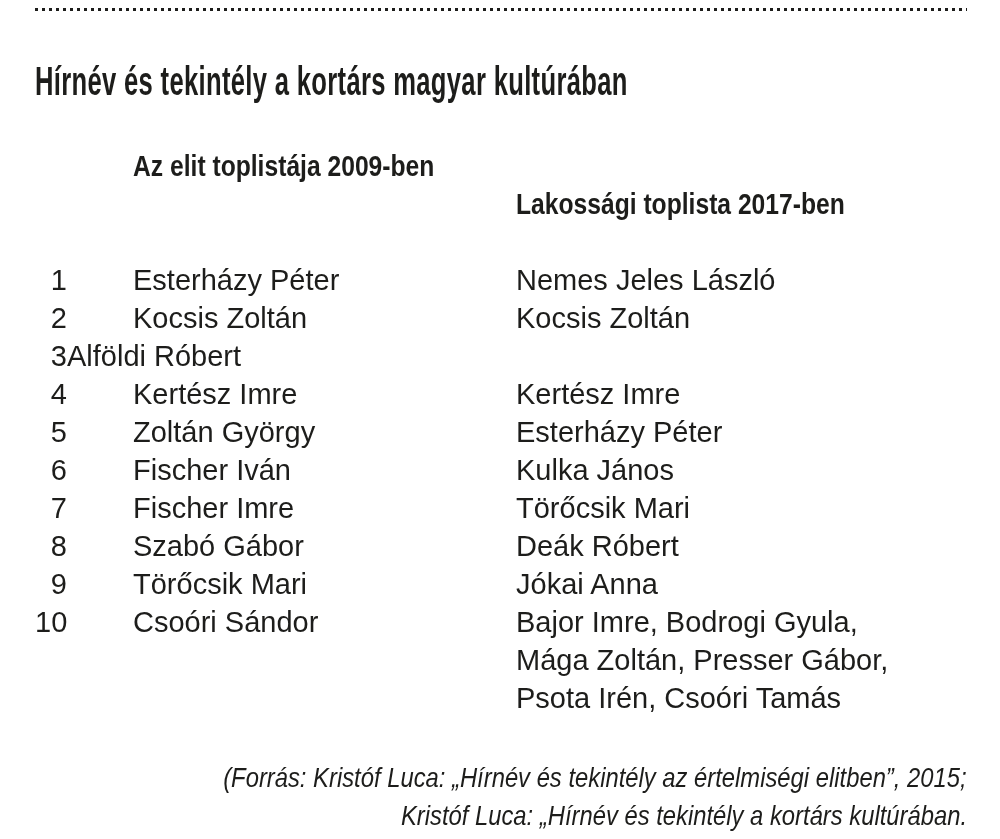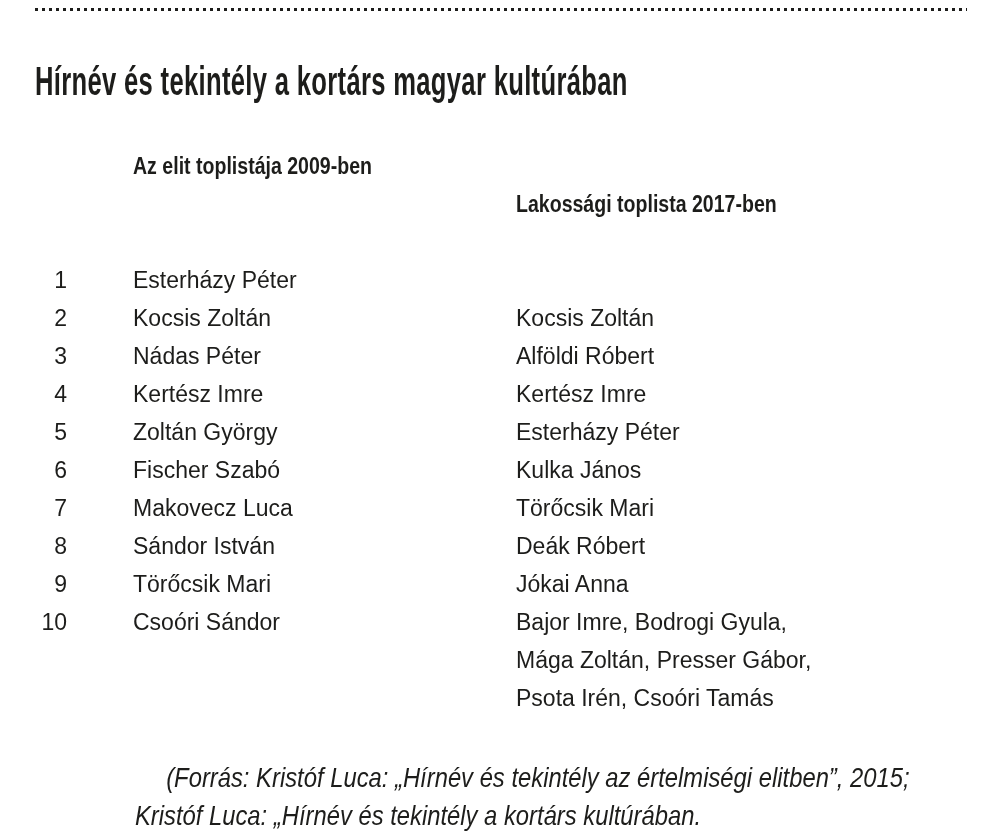--- a/index.html
+++ b/index.html
@@ -34,21 +34,21 @@
     font-weight: bold;
     font-size: 40px;
     line-height: 44px;
     letter-spacing: 0.5px;
     transform: scaleX(0.64);
     transform-origin: 0 50%;
     white-space: nowrap;
   }
   .tbl {
     margin-top: 44px;
-    font-size: 23px;
+    font-size: 29px;
   }
   .trow {
     display: grid;
     grid-template-columns: 32px 449px auto;
     line-height: 38px;
   }
   .cell-rank {
     text-align: right;
   }
   .cell-2009 {
@@ -68,20 +68,21 @@
     height: 38px;
   }
   .source {
     margin-top: 42px;
     font-style: italic;
     font-size: 28px;
     line-height: 38px;
   }
   .src-line {
     display: flex;
+    justify-content: flex-end;
     font-style: italic;
   }
   .src-inner {
     display: inline-block;
     white-space: nowrap;
     transform: scaleX(0.85);
     transform-origin: 100% 50%;
   }
 </style>
 </head>
@@ -105,54 +106,54 @@
       <div class="cell-2017">
         <span class="hdr">Lakossági toplista 2017-ben</span>
       </div>
     </div>
 
     <div class="row-spacer"></div>
 
     <div class="trow">
       <div class="cell-rank">1</div>
       <div class="cell-2009">Esterházy Péter</div>
+      <div class="cell-2017">Nemes Jeles László</div>
     </div>
     <div class="trow">
       <div class="cell-rank">2</div>
       <div class="cell-2009">Kocsis Zoltán</div>
       <div class="cell-2017">Kocsis Zoltán</div>
     </div>
     <div class="trow">
       <div class="cell-rank">3</div>
-      <div class="cell-2009">Nádas Péter</div>
       <div class="cell-2017">Alföldi Róbert</div>
     </div>
     <div class="trow">
       <div class="cell-rank">4</div>
       <div class="cell-2009">Kertész Imre</div>
       <div class="cell-2017">Kertész Imre</div>
     </div>
     <div class="trow">
       <div class="cell-rank">5</div>
       <div class="cell-2009">Zoltán György</div>
       <div class="cell-2017">Esterházy Péter</div>
     </div>
     <div class="trow">
       <div class="cell-rank">6</div>
-      <div class="cell-2009">Fischer Szabó</div>
+      <div class="cell-2009">Fischer Iván</div>
       <div class="cell-2017">Kulka János</div>
     </div>
     <div class="trow">
       <div class="cell-rank">7</div>
-      <div class="cell-2009">Makovecz Luca</div>
+      <div class="cell-2009">Fischer Imre</div>
       <div class="cell-2017">Törőcsik Mari</div>
     </div>
     <div class="trow">
       <div class="cell-rank">8</div>
-      <div class="cell-2009">Sándor István</div>
+      <div class="cell-2009">Szabó Gábor</div>
       <div class="cell-2017">Deák Róbert</div>
     </div>
     <div class="trow">
       <div class="cell-rank">9</div>
       <div class="cell-2009">Törőcsik Mari</div>
       <div class="cell-2017">Jókai Anna</div>
     </div>
     <div class="trow">
       <div class="cell-rank">10</div>
       <div class="cell-2009">Csoóri Sándor</div>

